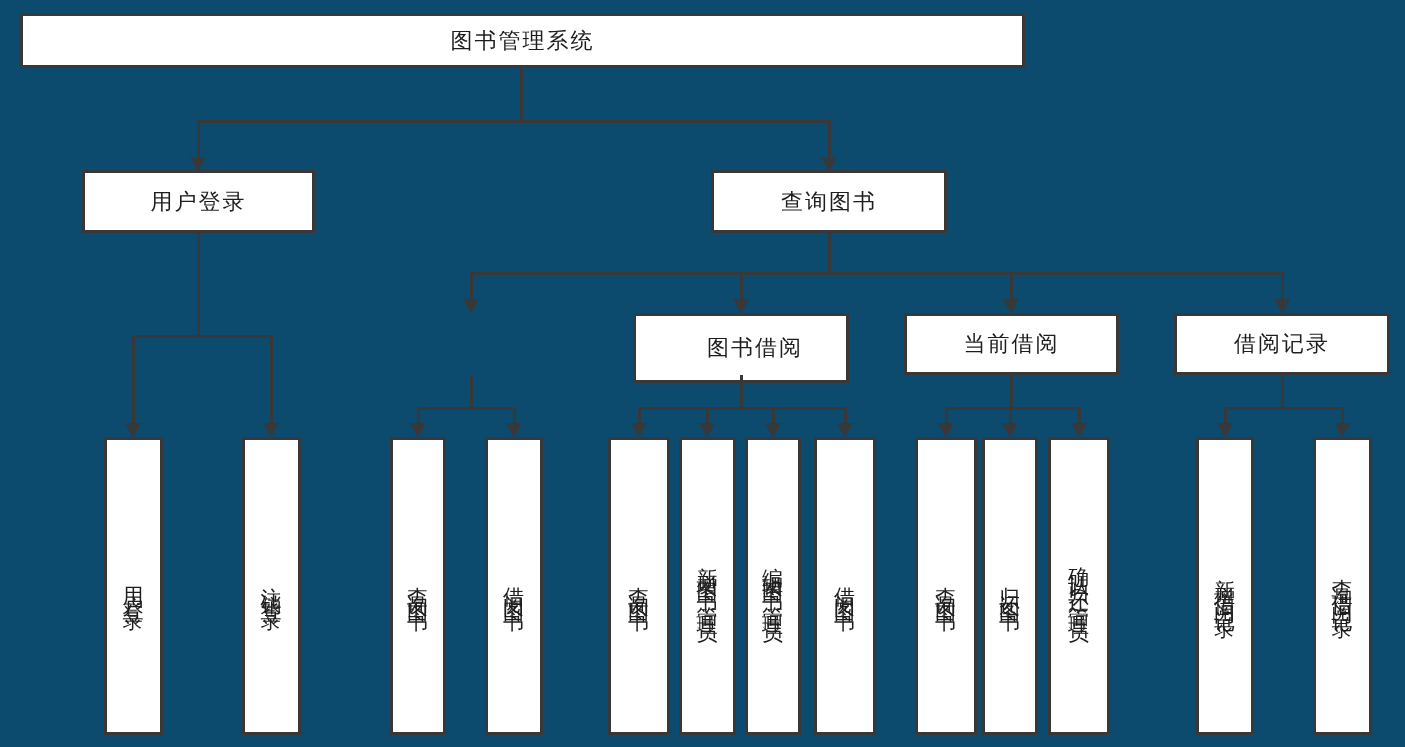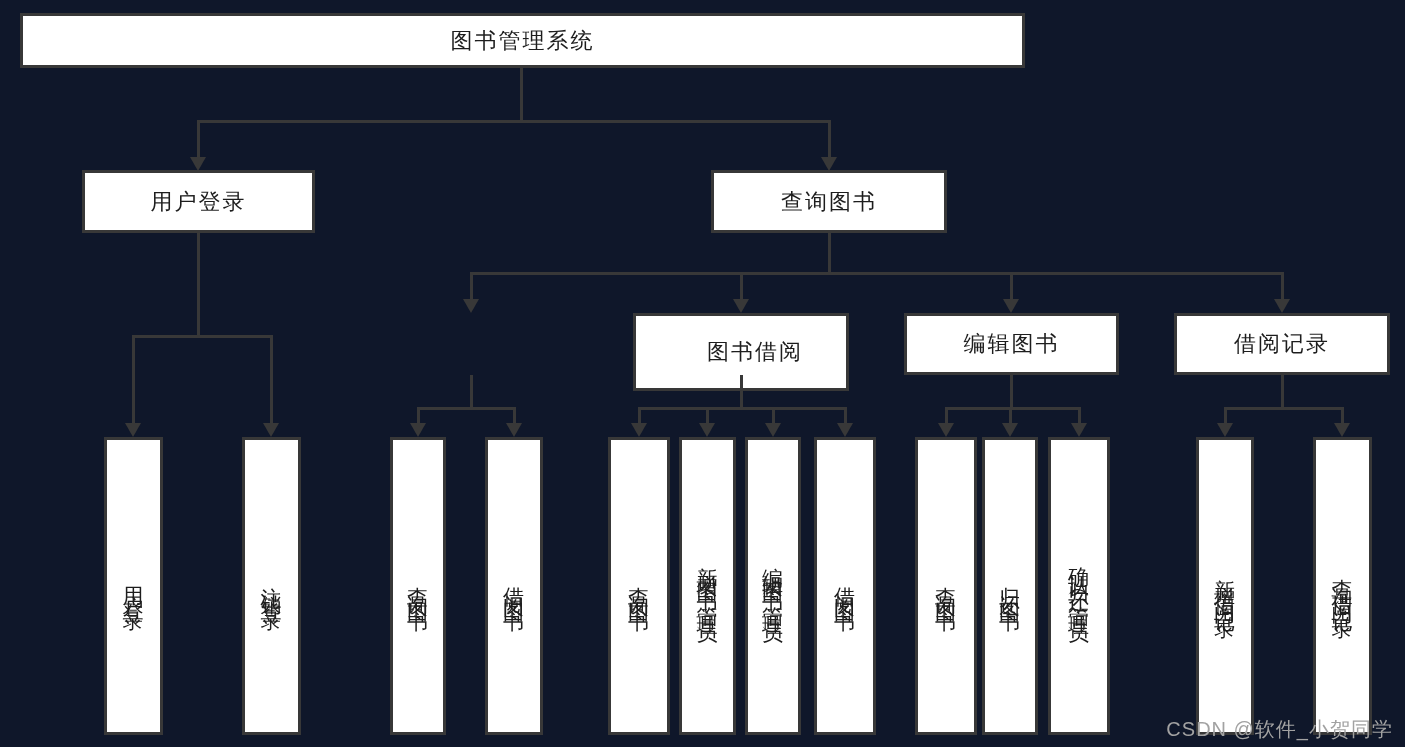--- a/index.html
+++ b/index.html
@@ -5,21 +5,21 @@
   html, body {
     margin: 0;
     padding: 0;
     background: #ffffff;
     font-family: "Liberation Sans", "DejaVu Sans", sans-serif;
   }
   .canvas {
     position: relative;
     width: 1405px;
     height: 747px;
-    background: #0f172a;
+    background: #0c4a6e;
     overflow: hidden;
   }
   
   .box {
     position: absolute;
     box-sizing: border-box;
     background: #ffffff;
     border: 3px solid #383838;
     display: flex;
     align-items: center;
@@ -133,25 +133,25 @@
     </div>
   <div class="arrow" style="left:1003px; top:272px; height:41px;">
       <div class="stem"></div>
       <div class="tip"></div>
     </div>
   <div class="arrow" style="left:1274px; top:272px; height:41px;">
       <div class="stem"></div>
       <div class="tip"></div>
     </div>
 
-  <div class="box" style="left:633px; top:313px; width:216px; height:78px;padding-left:28px;">
+  <div class="box" style="left:633px; top:313px; width:216px; height:70px;padding-left:28px;">
     <span>图书借阅</span>
   </div>
   <div class="box" style="left:904px; top:313px; width:215px; height:62px;">
-    <span>编辑图书</span>
+    <span>当前借阅</span>
   </div>
   <div class="box" style="left:1174px; top:313px; width:216px; height:62px;">
     <span>借阅记录</span>
   </div>
 
   <div class="vl" style="left:470px; top:375px; height:32px;"></div>
   <div class="hl" style="left:416.5px; top:407px; width:99px;"></div>
   <div class="arrow" style="left:410px; top:407px; height:30px;">
       <div class="stem"></div>
       <div class="tip"></div>
@@ -243,15 +243,14 @@
     <span class="vtext">确认归还（管理员）</span>
   </div>
 
   <div class="box vbox" style="left:1196px; top:437px; width:58px; height:298px;">
     <span class="vtext">新增借阅记录</span>
   </div>
   <div class="box vbox" style="left:1313px; top:437px; width:59px; height:298px;">
     <span class="vtext">查询借阅记录</span>
   </div>
 
-  <div class="watermark">CSDN @软件_小贺同学</div>
 
 </div>
 
 </body></html>

